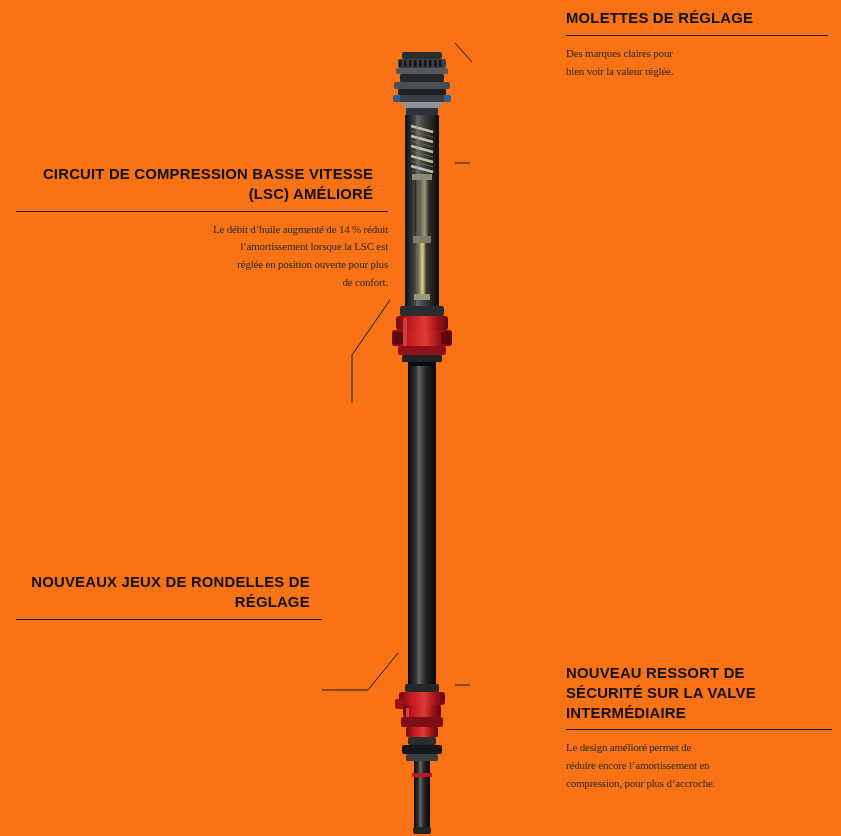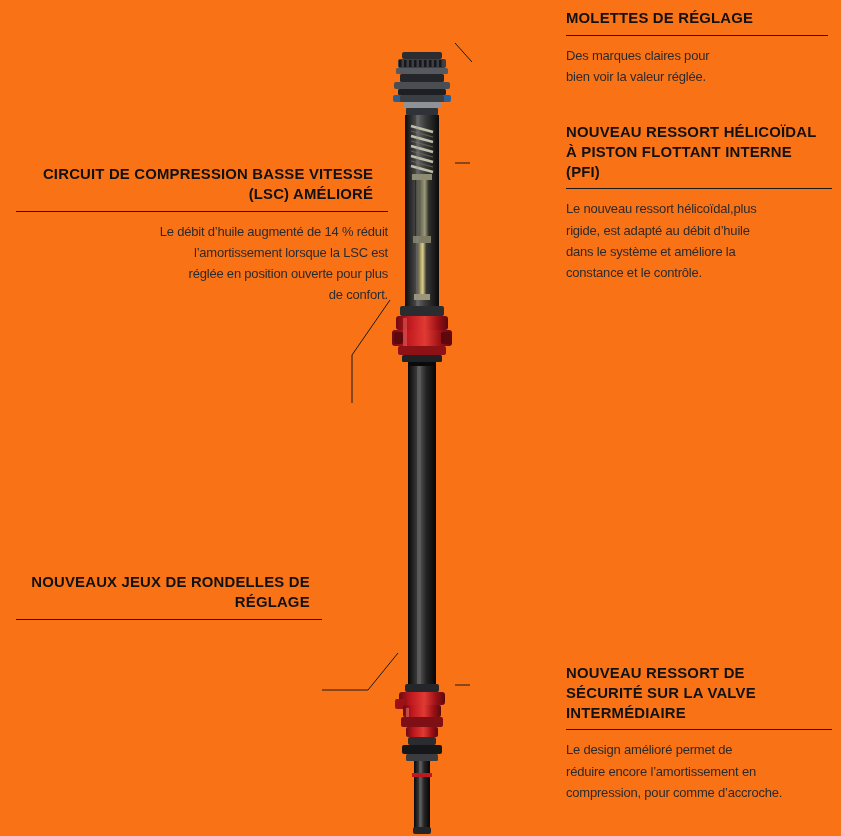--- a/index.html
+++ b/index.html
@@ -37,22 +37,22 @@
   }
   .callout.right .title {
     transform-origin: left top;
   }
   .callout .rule {
     height: 1px;
     background: #1a1a1a;
     margin: 7px 0 9px 0;
   }
   .callout .body {
-    font-family: Liberation Sans, sans-serif;
-    font-size: 13px;
+    font-family: Liberation Serif, serif;
+    font-size: 11px;
     line-height: 1.62;
     color: #2b2b2b;
     letter-spacing: -0.2px;
     margin: 0;
     white-space: pre-line;
   }
 
   
   .callout.left { text-align: left; }
 
@@ -216,37 +216,28 @@
     <rect x="41" y="779" width="18" height="7" rx="2" fill="#232528"></rect>
   </svg>
 
   <div class="callout right" style="left:566px; top:8px; width:262px;">
     <div class="title">MOLETTES DE RÉGLAGE</div>
     <div class="rule"></div>
     <div class="body">Des marques claires pour
 bien voir la valeur réglée.</div>
   </div>
 
-  <div class="callout right" style="left:566px; top:122px; width:266px;">
-    <div class="title">NOUVEAU RESSORT HÉLICOÏDAL À
-PISTON FLOTTANT INTERNE (PFI)</div>
-    <div class="rule"></div>
-    <div class="body">Le nouveau ressort hélicoïdal,plus
-rigide, est adapté au débit d’huile
-dans le système et améliore la
-constance et le contrôle.</div>
-  </div>
 
   <div class="callout right" style="left:566px; top:663px; width:266px;">
     <div class="title">NOUVEAU RESSORT DE SÉCURITÉ SUR
 LA VALVE INTERMÉDIAIRE</div>
     <div class="rule"></div>
     <div class="body">Le design amélioré permet de
 réduire encore l’amortissement en
-compression, pour comme d’accroche.</div>
+compression, pour plus d’accroche.</div>
   </div>
 
   <div class="callout left" style="left:16px; top:164px; width:372px;text-align:right;">
     <div class="title">CIRCUIT DE COMPRESSION BASSE VITESSE
 (LSC) AMÉLIORÉ</div>
     <div class="rule"></div>
     <div class="body">Le débit d’huile augmenté de 14 % réduit
 l’amortissement lorsque la LSC est
 réglée en position ouverte pour plus
 de confort.</div>

